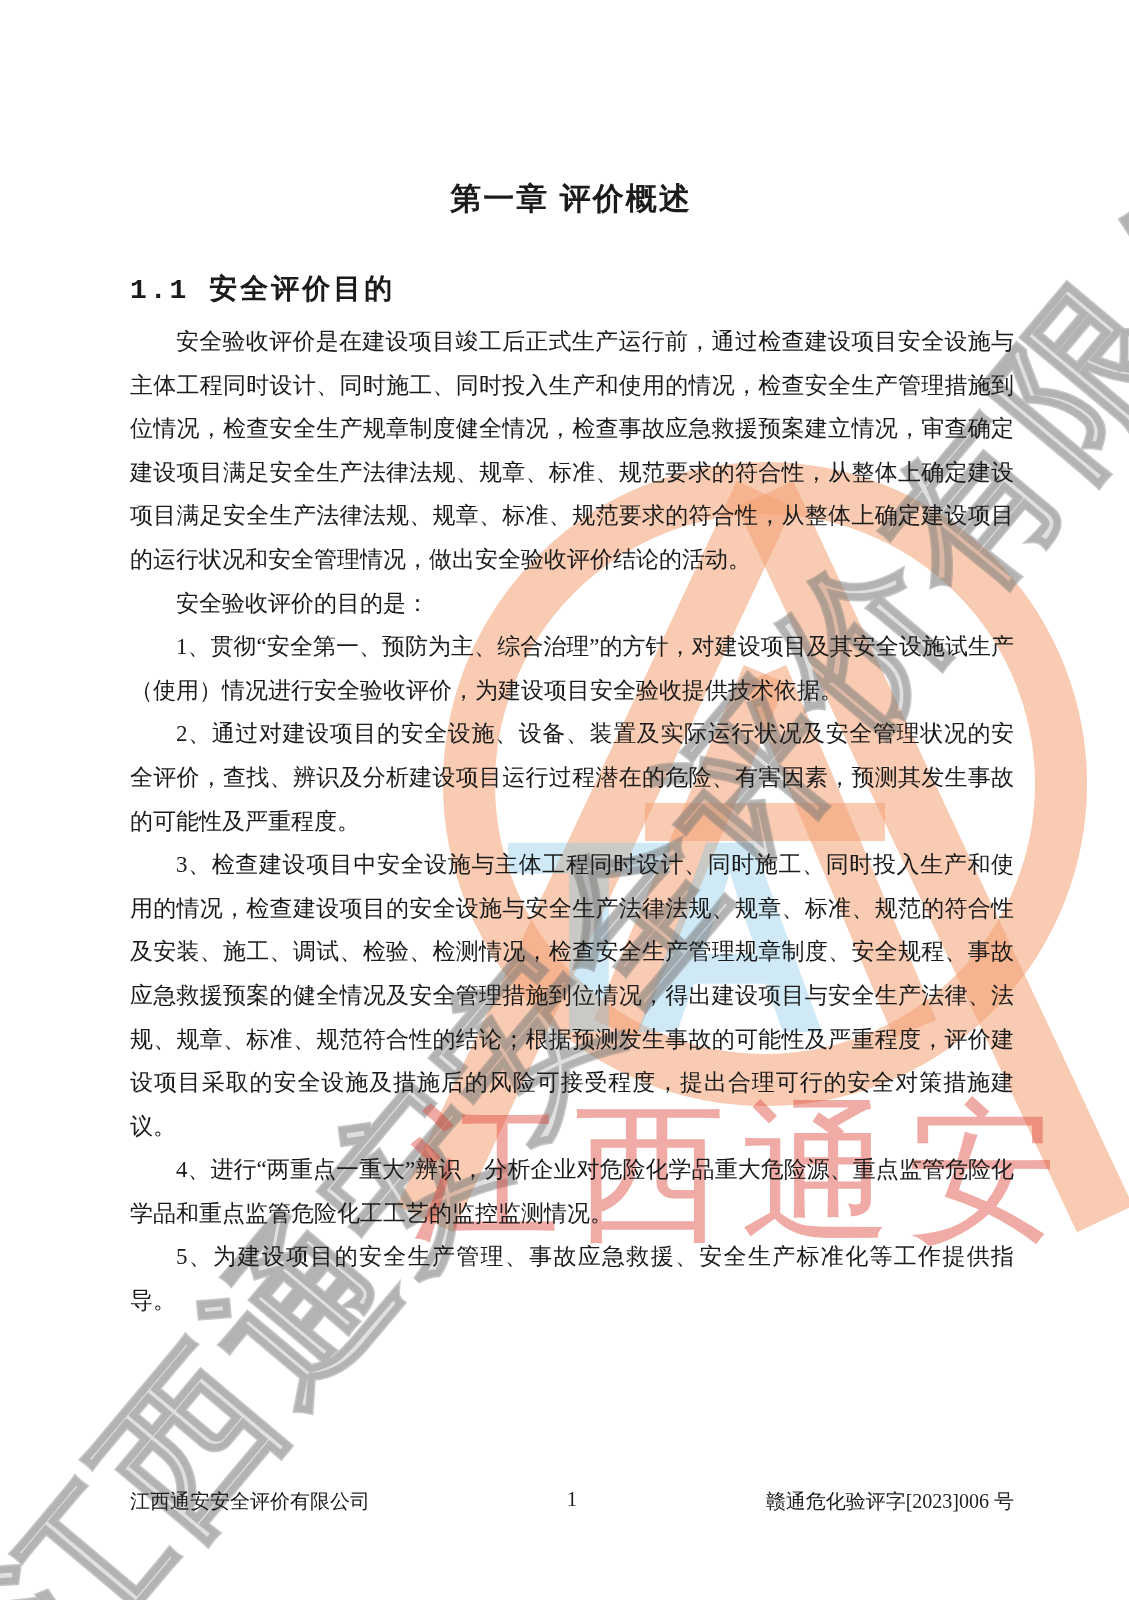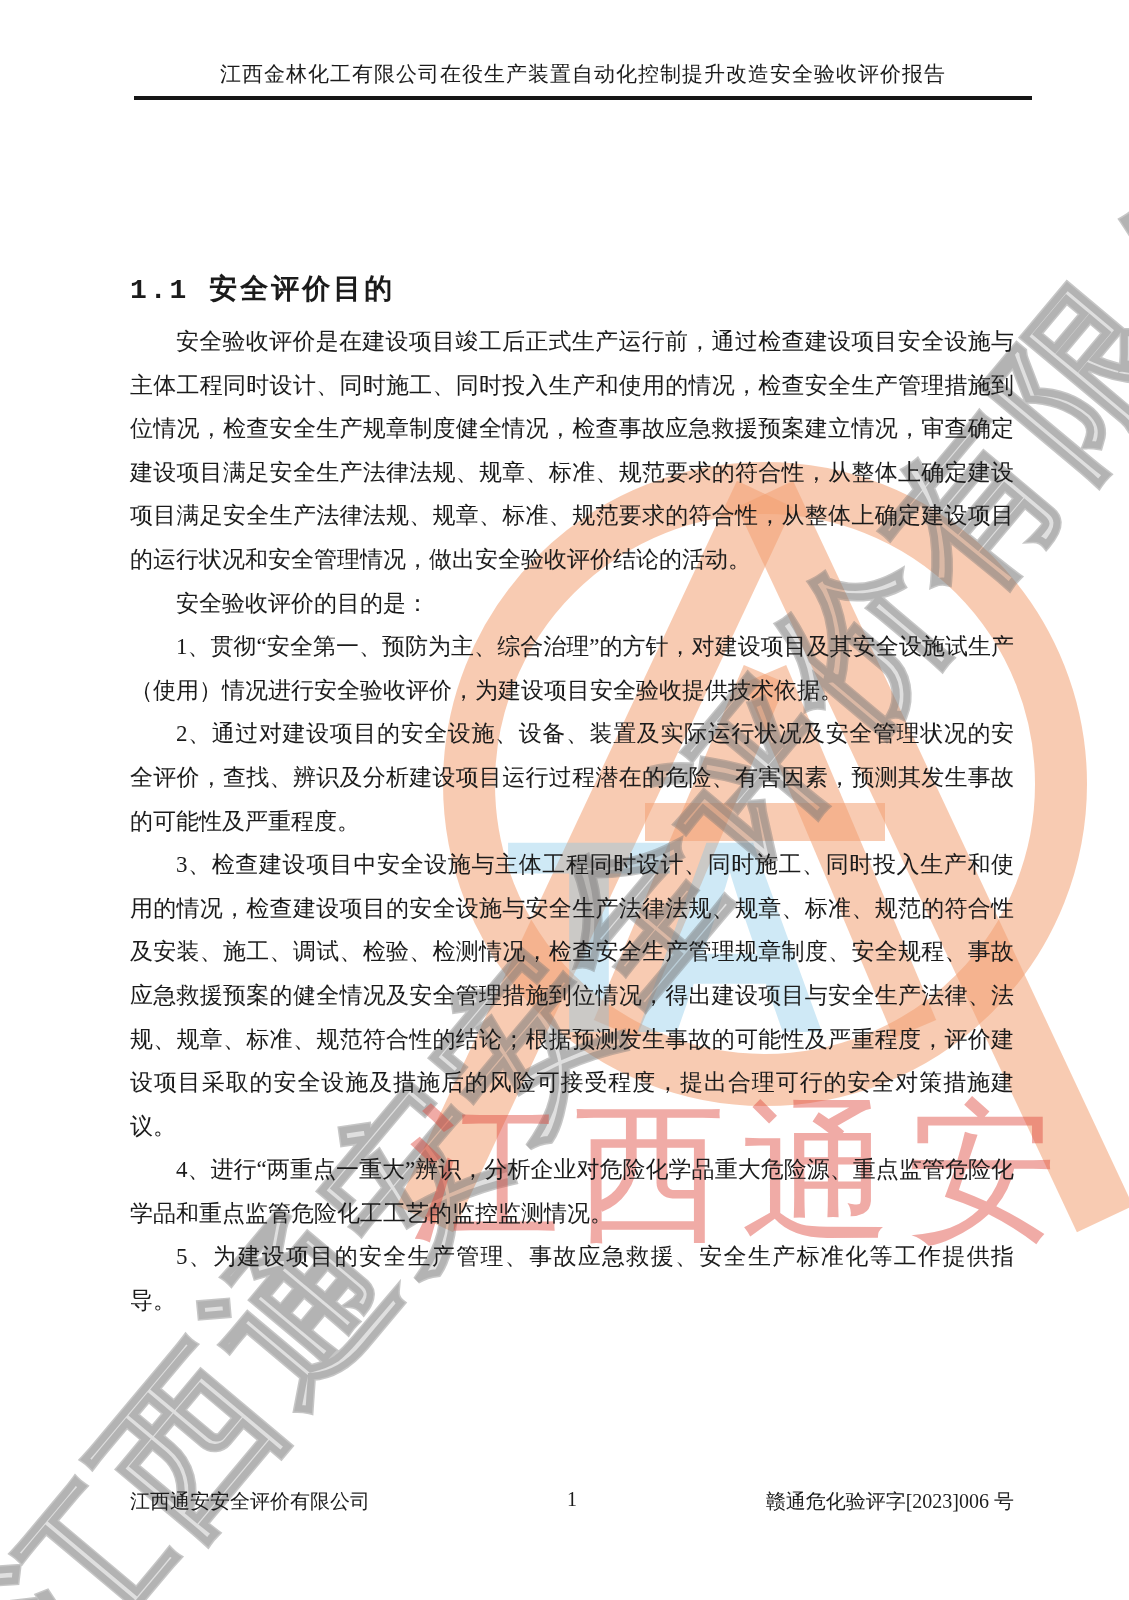--- a/index.html
+++ b/index.html
@@ -82,22 +82,22 @@
         <path d="M285 448 L525 448" stroke-width="38"></path>
       </g>
     </svg>
     <div class="wm-blue">TA</div>
     <div class="wm-diag">江西通安安全评价有限公司</div>
     <div class="wm-red">江西通安</div>
   </div>
 
   <div class="content">
 
-    <div class="page-header">江西金林化工有限公司在役生产装置自动化控制提升改造安全验收评价报告</div>
 
+    <div class="chapter-title">第一章 评价概述</div>
 
     <div class="section-title">1.1 安全评价目的</div>
 
     <div class="body-text">
       <p>安全验收评价是在建设项目竣工后正式生产运行前，通过检查建设项目安全设施与主体工程同时设计、同时施工、同时投入生产和使用的情况，检查安全生产管理措施到位情况，检查安全生产规章制度健全情况，检查事故应急救援预案建立情况，审查确定建设项目满足安全生产法律法规、规章、标准、规范要求的符合性，从整体上确定建设项目满足安全生产法律法规、规章、标准、规范要求的符合性，从整体上确定建设项目的运行状况和安全管理情况，做出安全验收评价结论的活动。</p>
       <p>安全验收评价的目的是：</p>
       <p>1、贯彻“安全第一、预防为主、综合治理”的方针，对建设项目及其安全设施试生产（使用）情况进行安全验收评价，为建设项目安全验收提供技术依据。</p>
       <p>2、通过对建设项目的安全设施、设备、装置及实际运行状况及安全管理状况的安全评价，查找、辨识及分析建设项目运行过程潜在的危险、有害因素，预测其发生事故的可能性及严重程度。</p>
       <p>3、检查建设项目中安全设施与主体工程同时设计、同时施工、同时投入生产和使用的情况，检查建设项目的安全设施与安全生产法律法规、规章、标准、规范的符合性及安装、施工、调试、检验、检测情况，检查安全生产管理规章制度、安全规程、事故应急救援预案的健全情况及安全管理措施到位情况，得出建设项目与安全生产法律、法规、规章、标准、规范符合性的结论；根据预测发生事故的可能性及严重程度，评价建设项目采取的安全设施及措施后的风险可接受程度，提出合理可行的安全对策措施建议。</p>
       <p>4、进行“两重点一重大”辨识，分析企业对危险化学品重大危险源、重点监管危险化学品和重点监管危险化工工艺的监控监测情况。</p>

